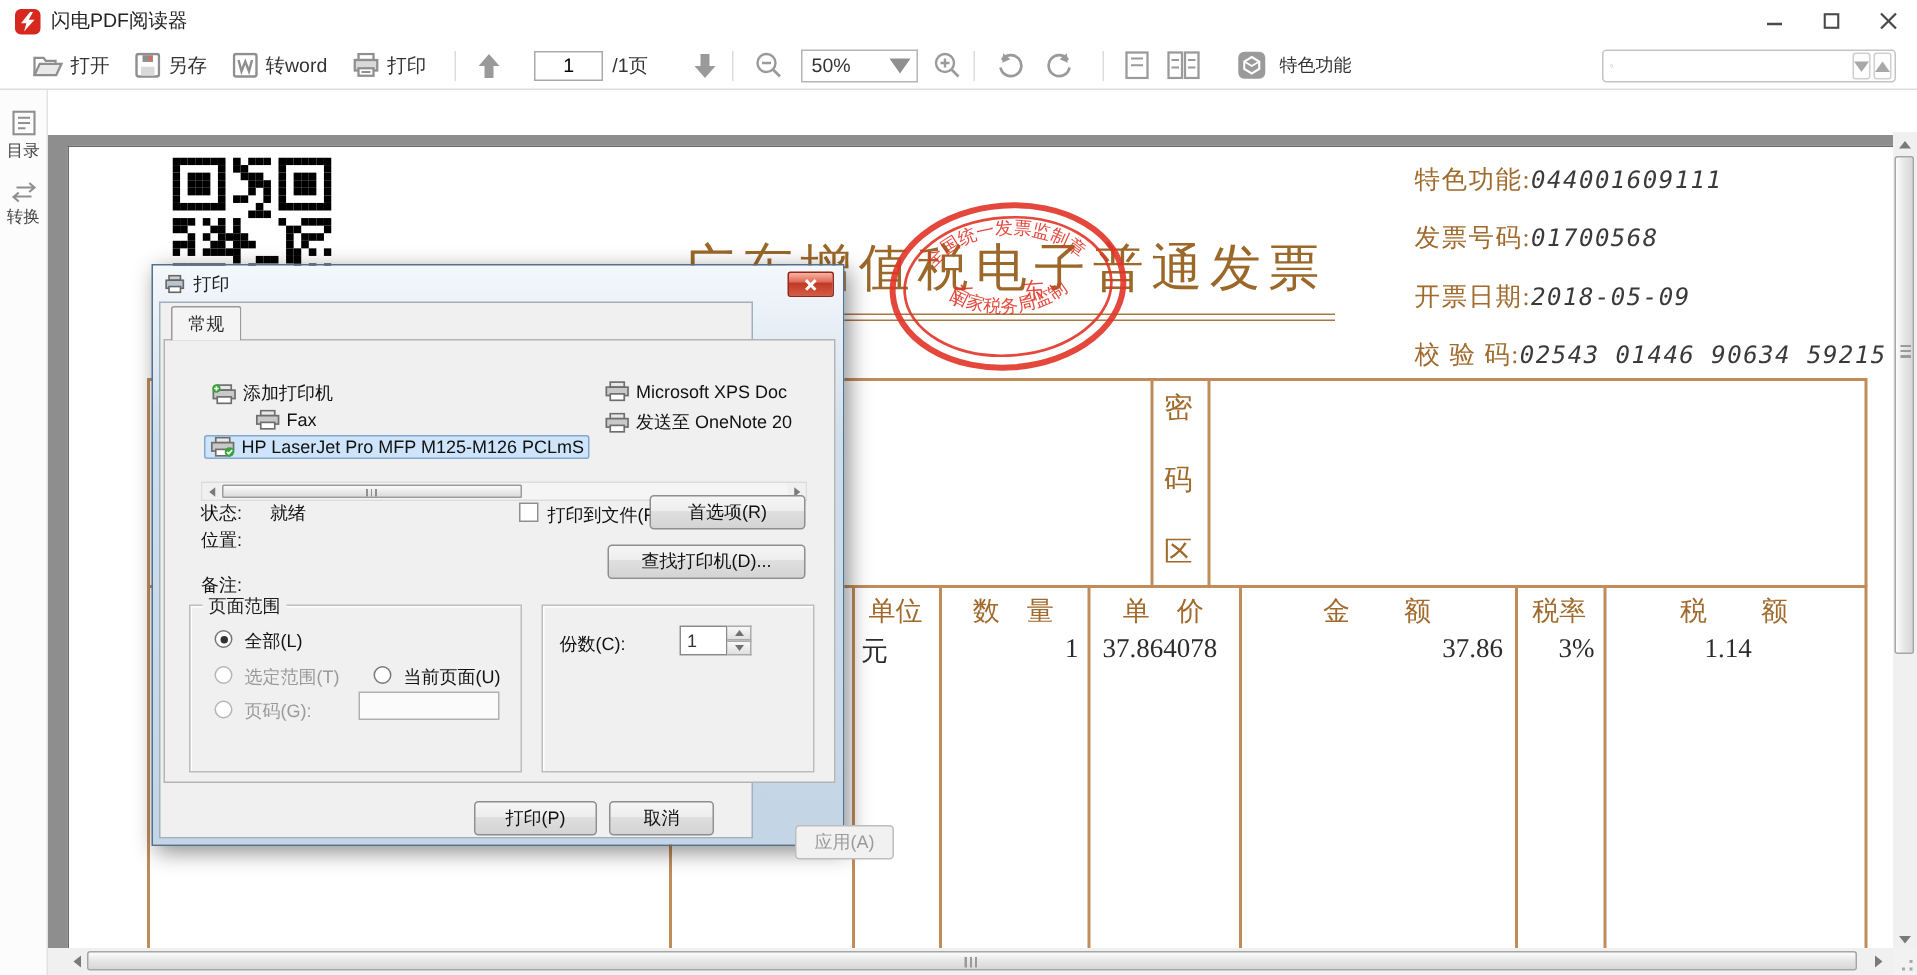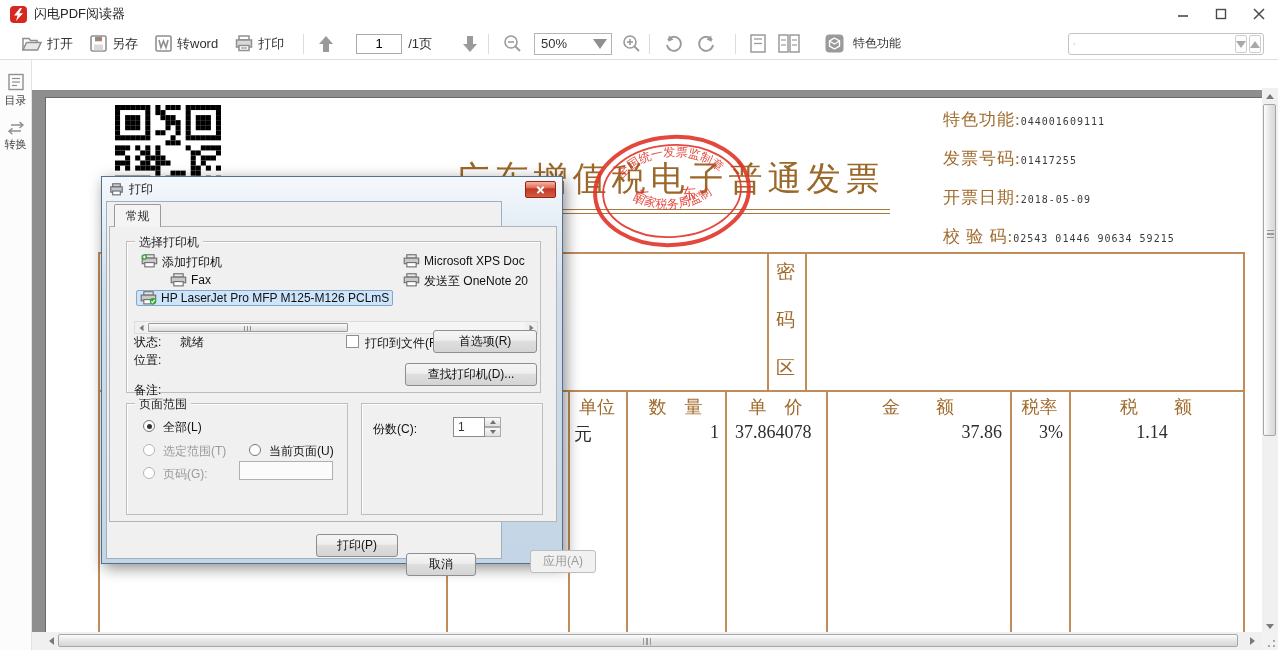--- a/index.html
+++ b/index.html
@@ -42,21 +42,21 @@
 
   
   .viewport { position:absolute; left:32px; top:90px; width:1230px; height:542px; background:#8e8e8e; overflow:hidden; }
   .page { position:absolute; left:13px; top:7px; width:1260px; height:900px; background:#fff; border-left:1px solid #6a6a6a; border-top:1px solid #6a6a6a; }
 
   .inv-title { position:absolute; left:368px; top:66px; width:540px; text-align:center; font-family:"Liberation Serif",serif; font-size:34px; letter-spacing:5px; color:#9b682a; z-index:1; }
   .inv-underline { position:absolute; left:403px; top:119px; width:455px; height:5px; border-top:1.5px solid #a87840; border-bottom:1.5px solid #a87840; z-index:1; }
   .inv-info { position:absolute; left:911px; top:18px; z-index:1; }
   .inv-info .row { display:flex; align-items:baseline; height:39px; }
   .inv-info .lb { font-family:"Liberation Serif",serif; font-size:17px; color:#a06a2c; letter-spacing:1px; }
-  .inv-info .vl { font-family:"DejaVu Sans Mono",monospace; font-size:10px; color:#3a3a3a; letter-spacing:1px; }
+  .inv-info .vl { font-family:"DejaVu Sans Mono",monospace; font-size:16px; color:#3a3a3a; letter-spacing:1px;font-style:italic; }
   .tline { position:absolute; background:#c08c5a; z-index:1; }
   .pwd-label { position:absolute; left:744px; top:169px; height:122px; display:flex; flex-direction:column; justify-content:space-between; font-family:"Liberation Serif",serif; font-size:19px; color:#a06a2c; z-index:1; }
   .pwd-text { position:absolute; left:784px; top:167px; width:430px; font-family:"DejaVu Sans Mono",monospace; font-size:17px; letter-spacing:3px; line-height:31px; color:#474747; z-index:1; white-space:pre; }
   .hdr-cell { position:absolute; top:305px; height:24px; text-align:center; font-family:"Liberation Serif",serif; font-size:18px; color:#a06a2c; z-index:1; }
   .val-cell { position:absolute; top:332px; height:24px; font-family:"Liberation Serif",serif; font-size:18px; color:#2d2d2d; z-index:1; }
   .stamp { position:absolute; left:552px; top:38px; z-index:3; opacity:.9; transform:rotate(-4deg); }
 
   
   .hscroll { position:absolute; left:32px; top:632px; width:1230px; height:18px; background:#f0f0f0; }
   .hs-arrow { position:absolute; top:3px; width:11px; height:12px; display:flex; align-items:center; justify-content:center; }
@@ -86,21 +86,21 @@
   .dlg-close .xline.b { margin-left:-9px; }
   .dlg-client { position:absolute; left:4px; top:24px; width:396px; height:358px; background:#f0f0f0; border:1px solid #9fb0bf; }
 
   .dtab { position:absolute; left:7px; top:2px; width:47px; height:23px; background:#f4f4f4; border:1px solid #9a9a9a; border-bottom:none;
           border-radius:2px 2px 0 0; text-align:center; line-height:22px; font-size:12px; z-index:2; }
   .dpanel { position:absolute; left:2px; top:24px; width:448px; height:296px; border:1px solid #b4b4b4; background:#f0f0f0; }
 
   .dgroup { position:absolute; border:1px solid #bdbdbd; box-shadow:1px 1px 0 #fff inset; }
   .dgroup-label { position:absolute; top:-8px; left:8px; background:#f0f0f0; padding:0 4px; font-size:12px; color:#1c1c1c; }
 
-  .prow { position:absolute; display:flex; gap:4px; font-size:12px; color:#111; white-space:nowrap; }
+  .prow { position:absolute; display:flex; align-items:center; gap:4px; font-size:12px; color:#111; white-space:nowrap; }
   .prow.sel { background:#cde4fa; border:1px solid #84a8cc; border-radius:2px; padding:0 3px; }
 
   .list-hscroll { position:absolute; left:27px; top:119px; width:404px; height:13px; background:#f5f5f5; border:1px solid #dcdcdc; }
   .lhs-btn { position:absolute; top:0; width:12px; height:11px; display:flex; align-items:center; justify-content:center; background:#f0f0f0; }
   .lhs-thumb { position:absolute; left:13px; top:1px; width:200px; height:9px; border:1px solid #9a9a9a; border-radius:1px; background:linear-gradient(#fbfbfb,#dcdcdc); }
   .lhs-grip { position:absolute; left:50%; top:2px; width:8px; height:5px; margin-left:-4px; background:repeating-linear-gradient(90deg,#909090 0 1px,transparent 1px 3px); }
 
   .dlabel { position:absolute; font-size:12px; color:#111; white-space:nowrap; }
   .dlabel.dis { color:#9a9a9a; }
   .dbtn { position:absolute; height:23px; border:1px solid #8e8e8e; border-radius:3px; font-size:12px; color:#111; text-align:center;
@@ -528,21 +528,21 @@
       <text font-size="12" fill="#e23428" font-family="serif"><textPath href="#arcBot" startOffset="50%" text-anchor="middle">国家税务局监制</textPath></text>
     </svg>
 
     <div class="inv-info" id="inv-info">
         <div class="row">
           <span class="lb">特色功能:</span>
           <span class="vl">044001609111</span>
         </div>
         <div class="row">
           <span class="lb">发票号码:</span>
-          <span class="vl">01417255</span>
+          <span class="vl">01700568</span>
         </div>
         <div class="row">
           <span class="lb">开票日期:</span>
           <span class="vl">2018-05-09</span>
         </div>
         <div class="row">
           <span class="lb">校 验 码:</span>
           <span class="vl">02543 01446 90634 59215</span>
         </div>
       </div>
@@ -624,23 +624,20 @@
       <div class="dlg-close">
           <div class="xline a"></div>
           <div class="xline b"></div>
         </div>
     </div>
 
     <div class="dlg-client">
       <div class="dtab">常规</div>
       <div class="dpanel"></div>
 
-      <div class="dgroup" style="left:19px;top:39px;width:415px;height:152px;">
-        <span class="dgroup-label">选择打印机</span>
-      </div>
       <div id="printers-left">
           <div class="prow" style="left: 34px; top: 52px;">
             <svg width="17" height="14" viewBox="0 0 18 15">
               <rect x="4" y="0.8" width="10" height="3.6" fill="#e8e8e8" stroke="#6e6e6e" stroke-width="1.2"></rect>
               <rect x="1.2" y="4.4" width="15.5" height="6" fill="#c9c9c9" stroke="#6e6e6e" stroke-width="1.2"></rect>
               <rect x="4" y="9.2" width="10" height="4.6" fill="#fff" stroke="#6e6e6e" stroke-width="1.2"></rect>
               <circle cx="3.4" cy="3.2" r="3" fill="#39a33c"></circle>
               <path d="M3.4,1.6 V4.8 M1.8,3.2 H5" stroke="#fff" stroke-width="1.1"></path>
             </svg>
             <span>添加打印机</span>
@@ -726,17 +723,17 @@
           <div class="spin-b">
               <div class="tri-xs-u"></div>
             </div>
           <div class="spin-b">
               <div class="tri-xs-d"></div>
             </div>
         </div>
       </div>
 
       <div class="dbtn" style="left:209px;top:332px;width:82px;">打印(P)</div>
-      <div class="dbtn" style="left:299px;top:332px;width:70px;margin-top:19px;">取消</div>
+      <div class="dbtn" style="left:299px;top:332px;width:70px;">取消</div>
       <div class="dbtn dis" style="left:377px;top:348px;width:66px;margin-left:46px;">应用(A)</div>
     </div>
   </div>
 </div>
 
 </body></html>

